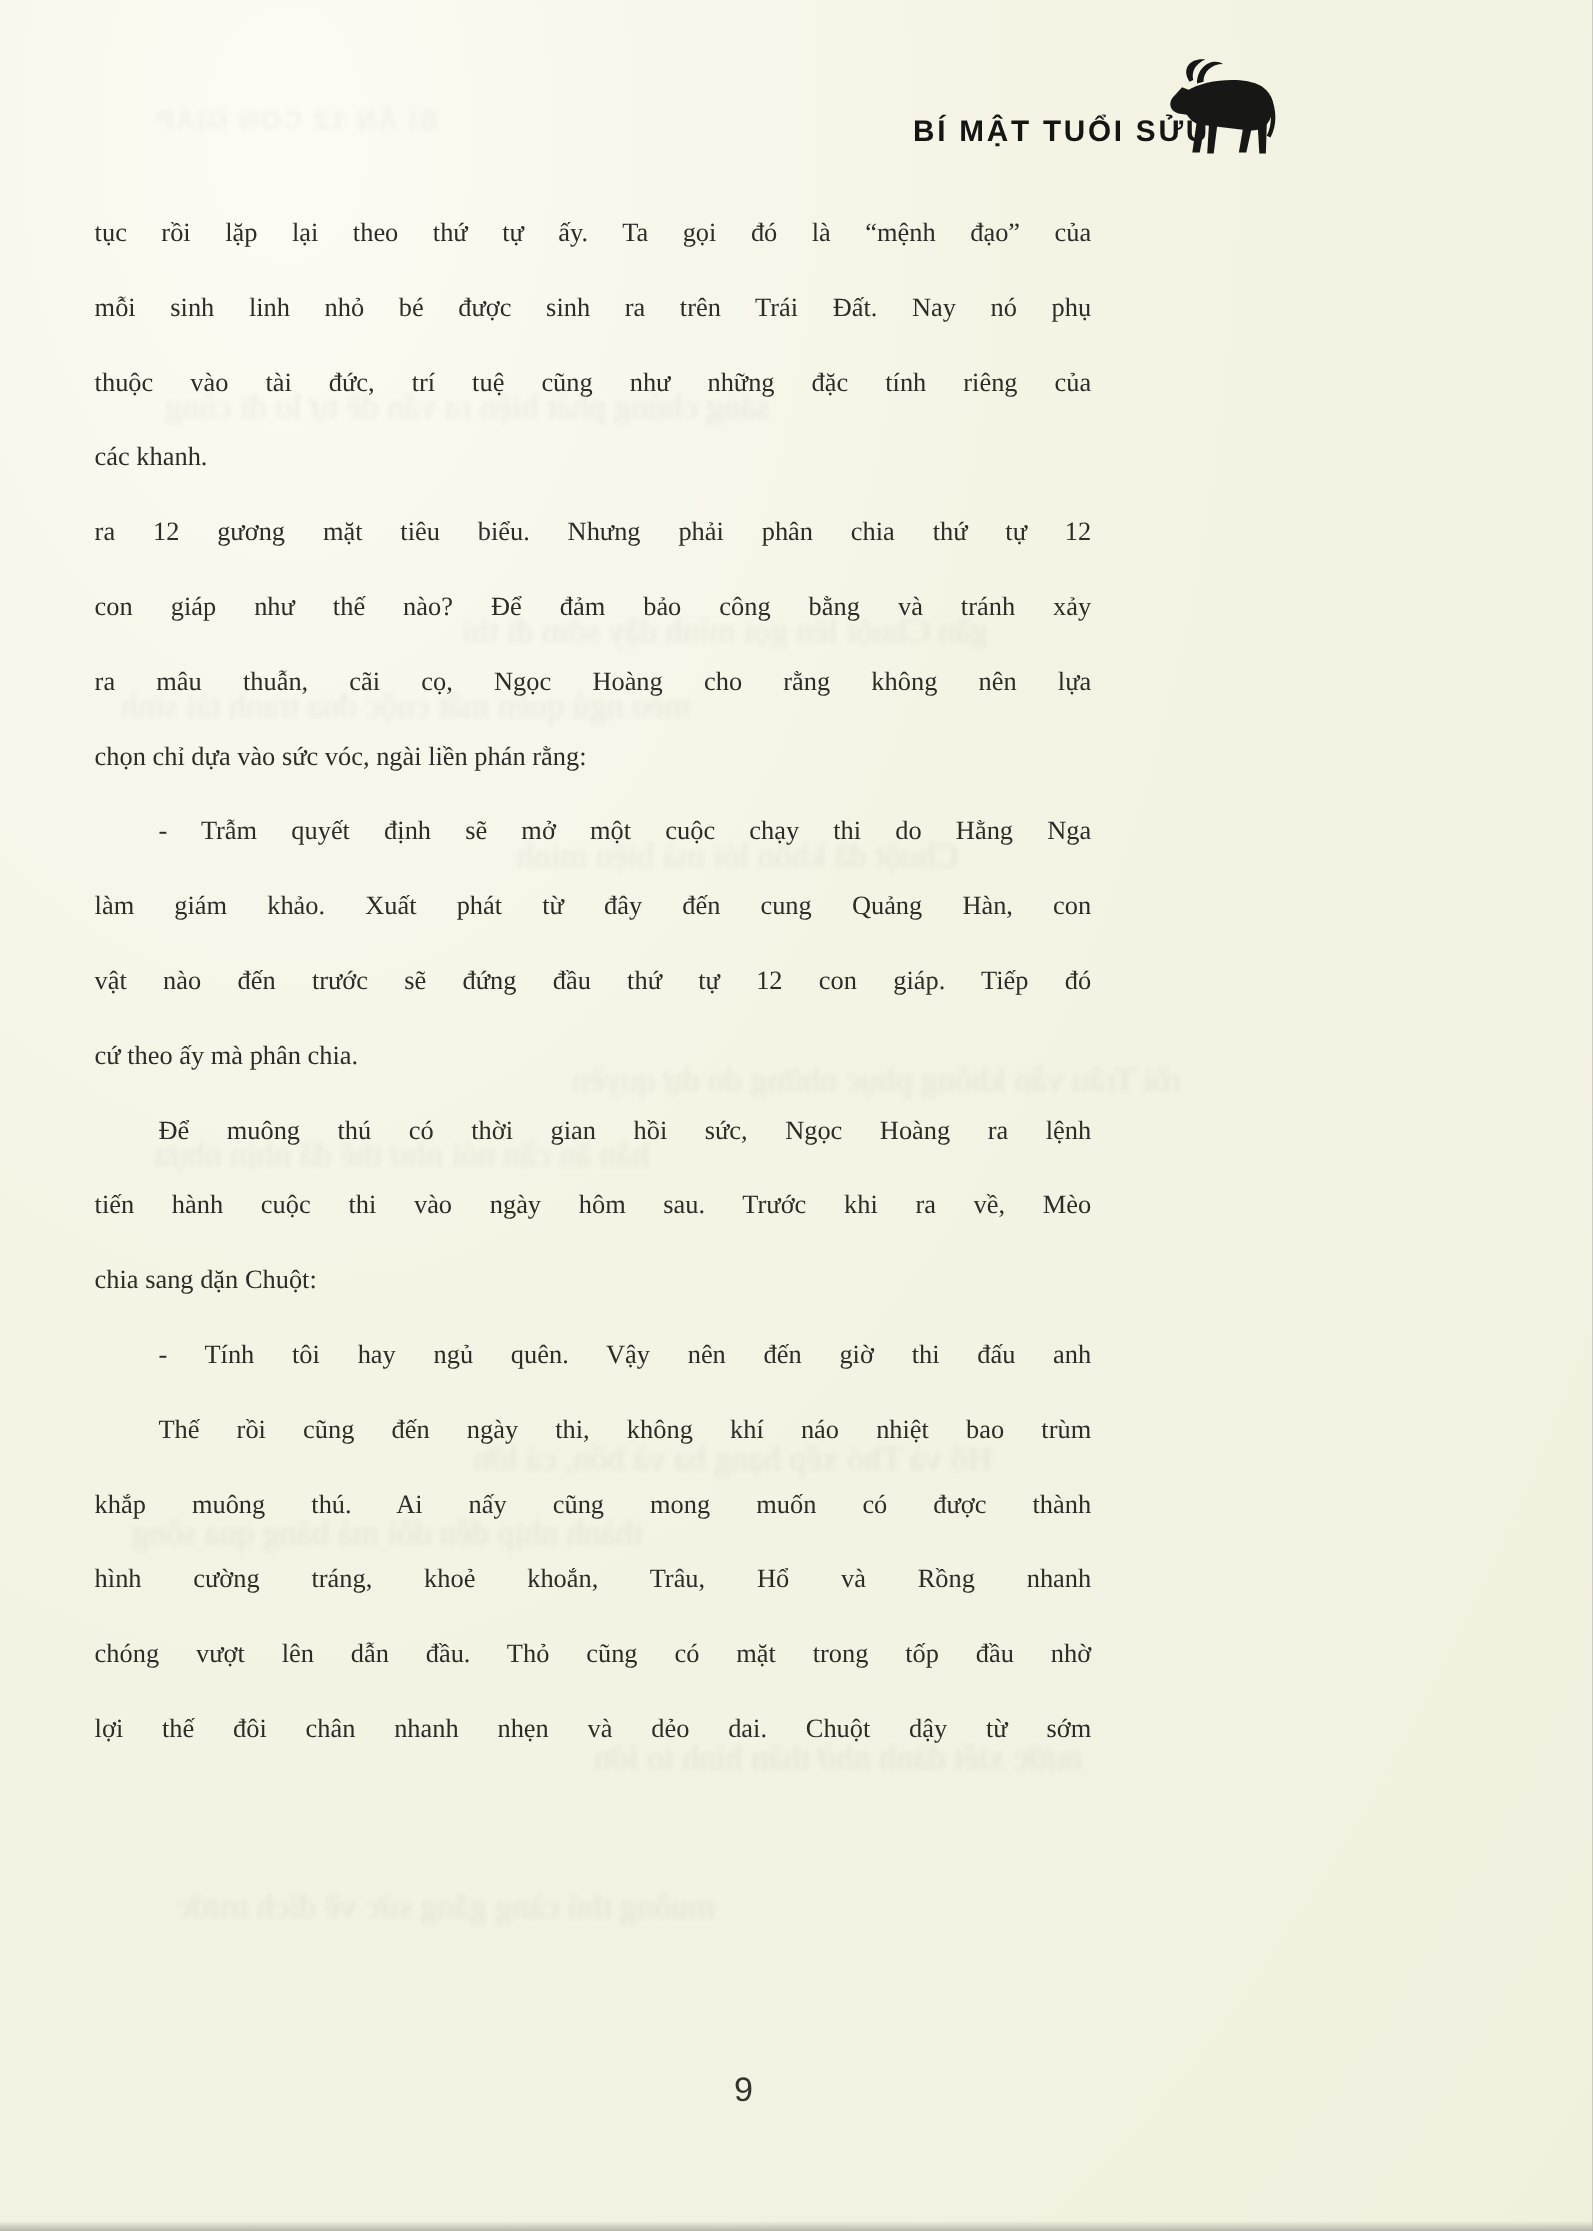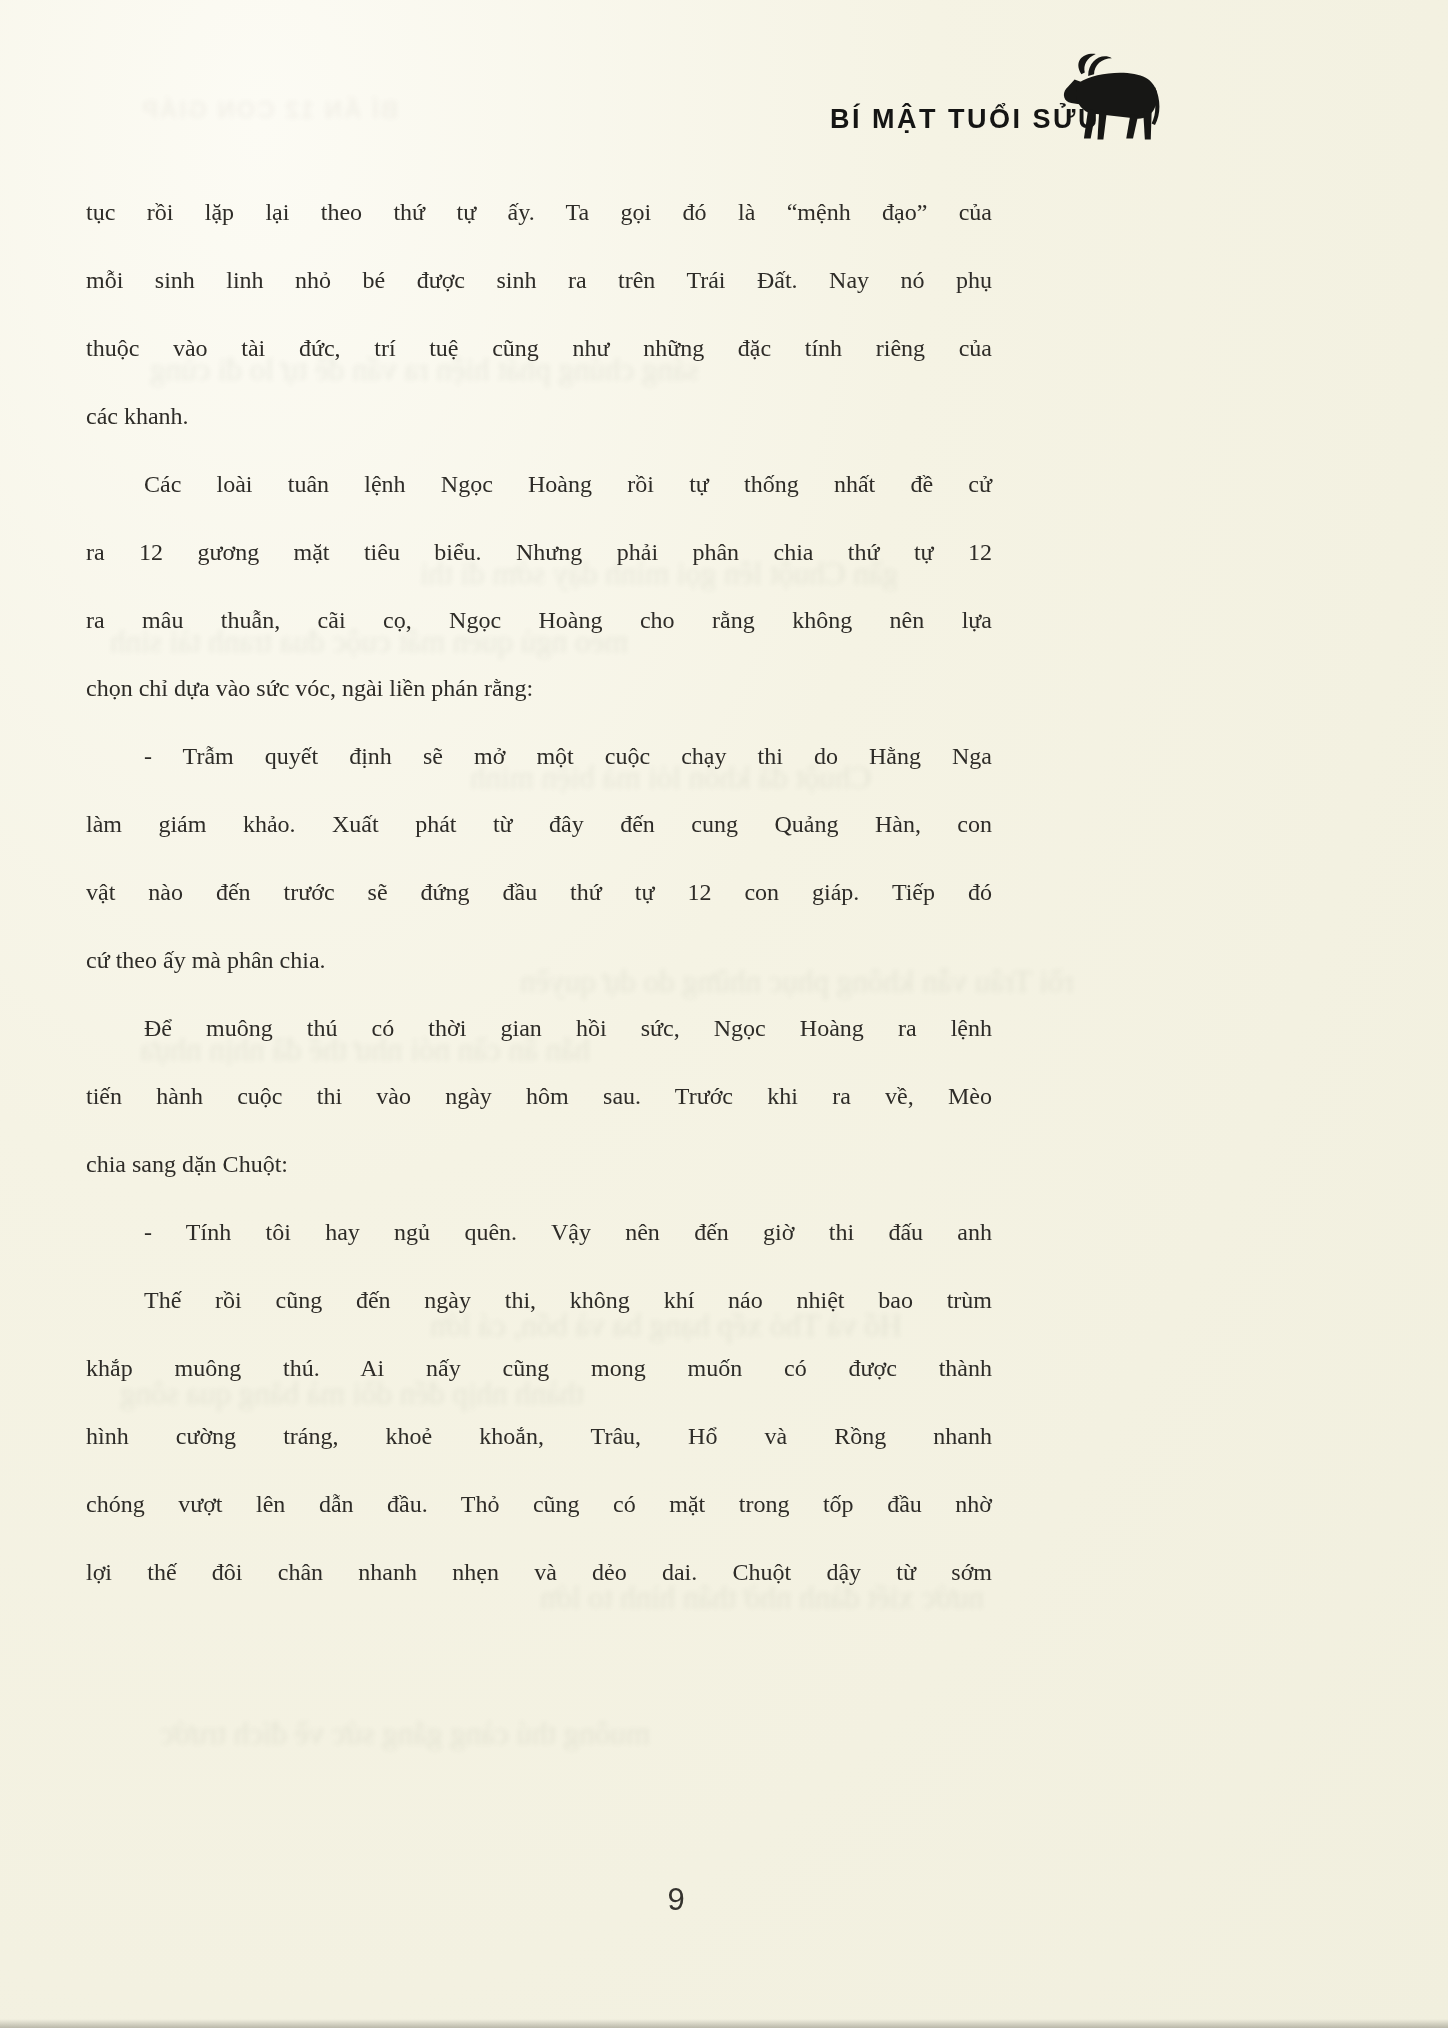--- a/index.html
+++ b/index.html
@@ -85,22 +85,22 @@
   <div class="bleed" style="left:540px; top:1580px;">nước xiết đành nhờ thân hình to lớn</div>
   <div class="bleed" style="left:160px; top:1716px;">muông thú càng gắng sức về đích trước</div>
 
   <div class="textblock">
 
     <div class="ln">tục rồi lặp lại theo thứ tự ấy. Ta gọi đó là “mệnh đạo” của</div>
     <div class="ln">mỗi sinh linh nhỏ bé được sinh ra trên Trái Đất. Nay nó phụ</div>
     <div class="ln">thuộc vào tài đức, trí tuệ cũng như những đặc tính riêng của</div>
     <div class="ln end">các khanh.</div>
 
-    <div class="ln ind">Các loài tuân lệnh Ngọc Hoàng rồi tự thống nhất đề cử</div>
     <div class="ln">ra 12 gương mặt tiêu biểu. Nhưng phải phân chia thứ tự 12</div>
+    <div class="ln">con giáp như thế nào? Để đảm bảo công bằng và tránh xảy</div>
     <div class="ln">ra mâu thuẫn, cãi cọ, Ngọc Hoàng cho rằng không nên lựa</div>
     <div class="ln end">chọn chỉ dựa vào sức vóc, ngài liền phán rằng:</div>
 
     <div class="ln ind">- Trẫm quyết định sẽ mở một cuộc chạy thi do Hằng Nga</div>
     <div class="ln">làm giám khảo. Xuất phát từ đây đến cung Quảng Hàn, con</div>
     <div class="ln">vật nào đến trước sẽ đứng đầu thứ tự 12 con giáp. Tiếp đó</div>
     <div class="ln end">cứ theo ấy mà phân chia.</div>
 
     <div class="ln ind">Để muông thú có thời gian hồi sức, Ngọc Hoàng ra lệnh</div>
     <div class="ln">tiến hành cuộc thi vào ngày hôm sau. Trước khi ra về, Mèo</div>

